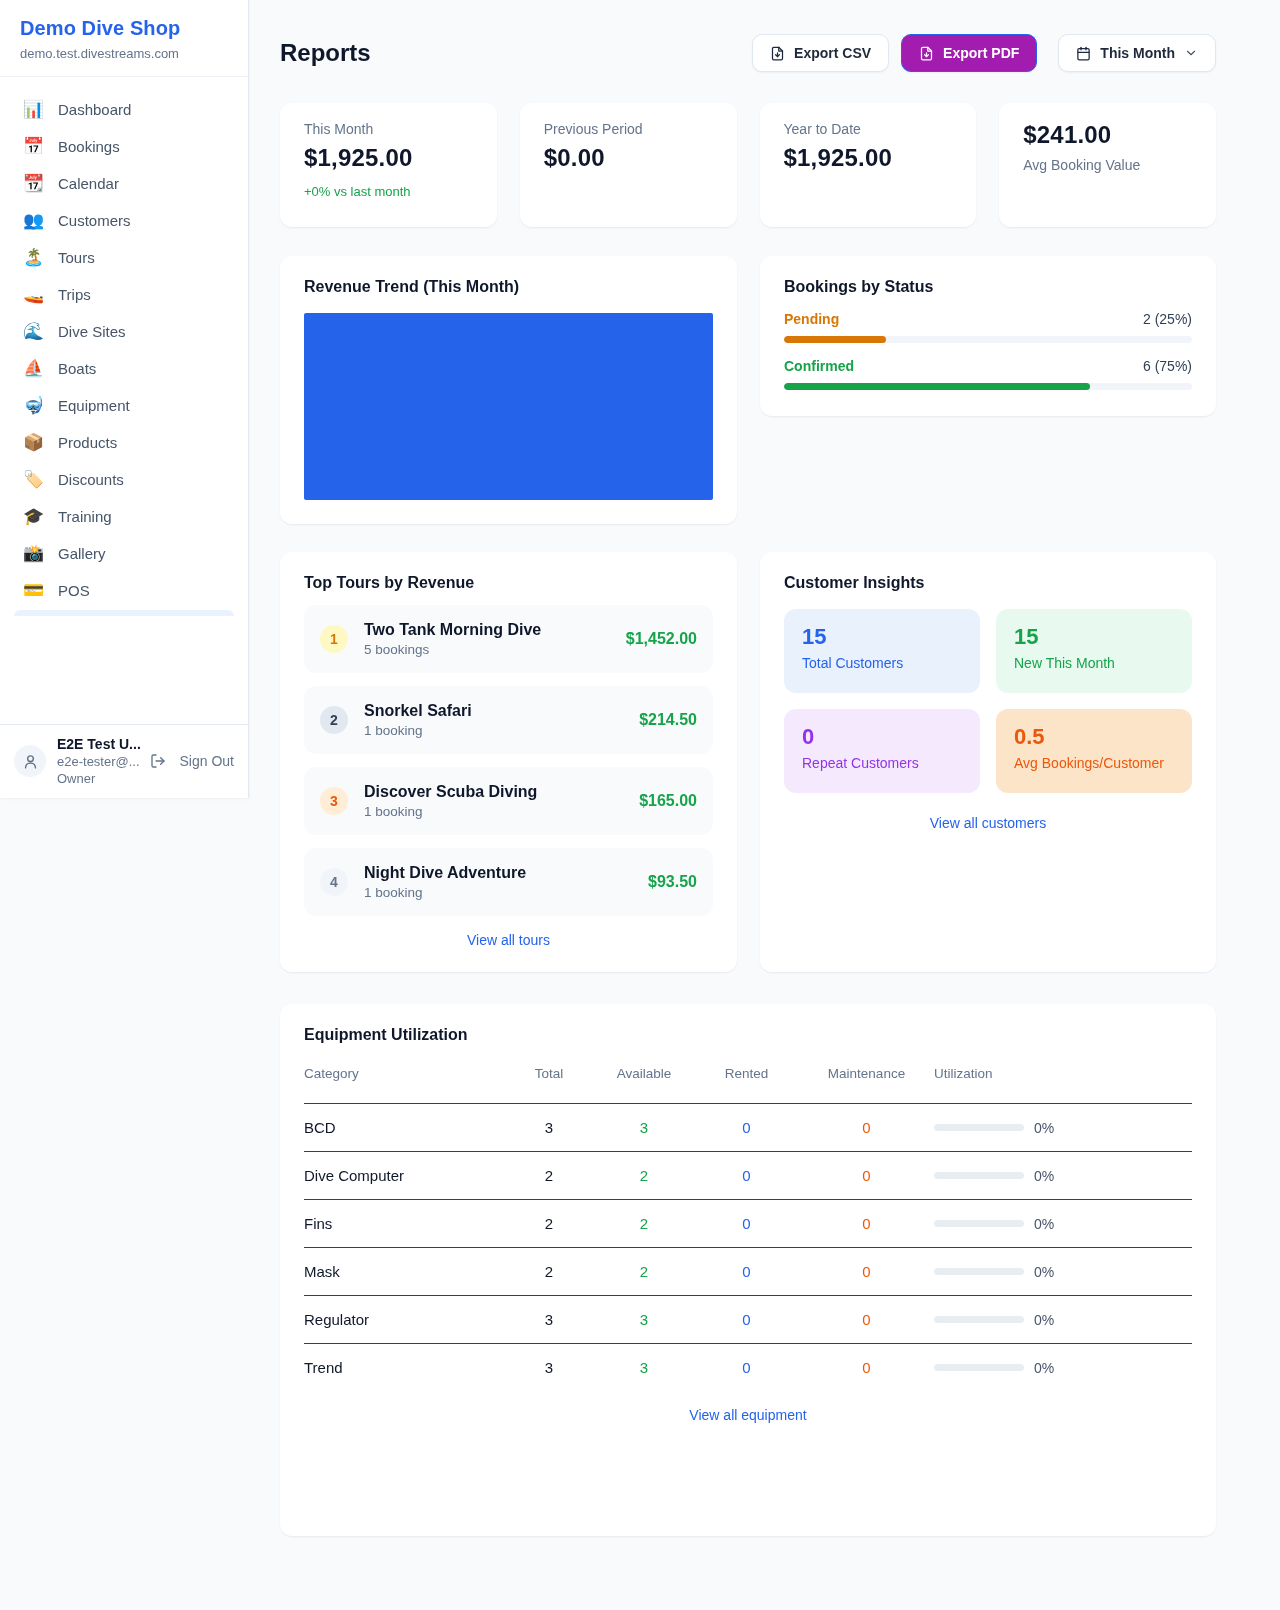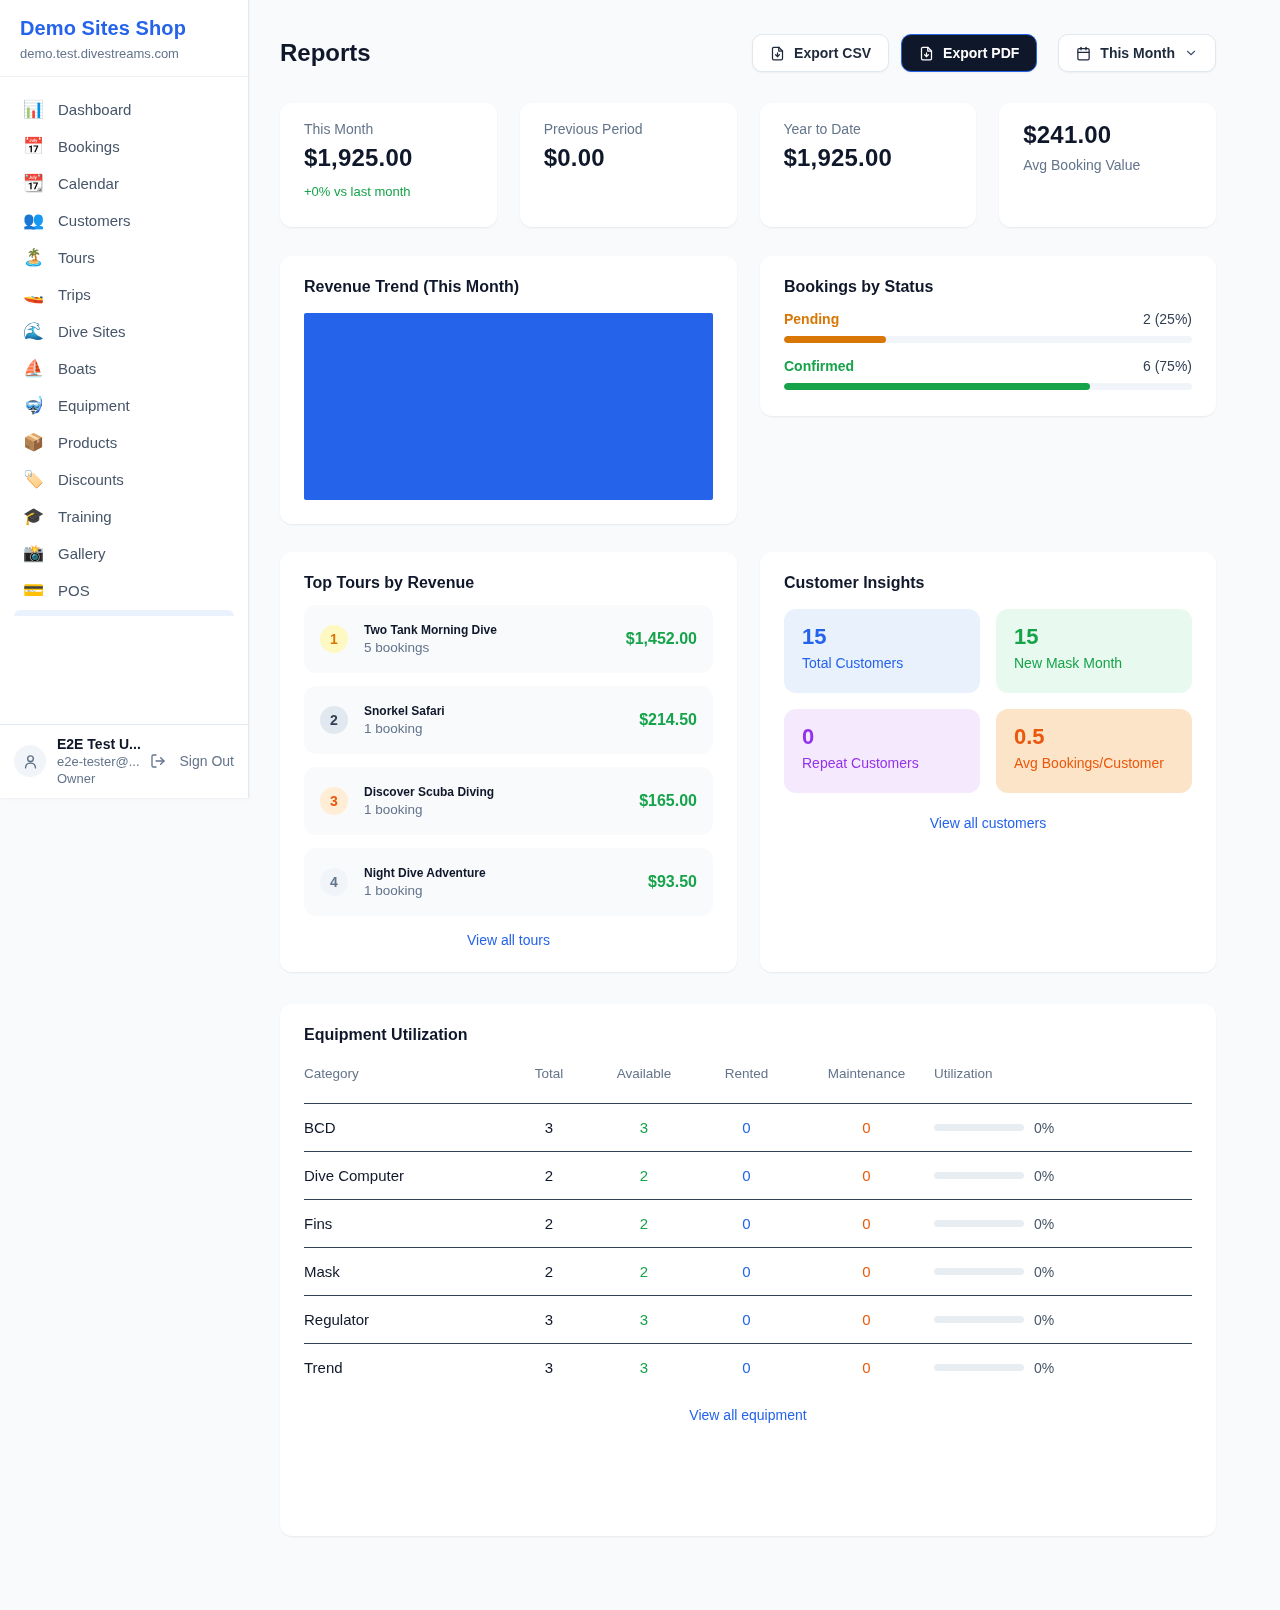--- a/index.html
+++ b/index.html
@@ -30,21 +30,21 @@
              font-size:14px; cursor:pointer; white-space:nowrap; }
 
   
   .main { position:absolute; left:280px; top:34px; width:936px; }
   .page-header { display:flex; align-items:center; margin-bottom:31px; }
   .page-title { font-size:24px; font-weight:800; color:#0f172a; }
   .header-actions { margin-left:auto; display:flex; align-items:center; gap:12px; }
   .btn { display:flex; align-items:center; gap:9px; height:38px; padding:0 17px; border-radius:10px;
          font-size:14px; font-weight:600; cursor:pointer; border:1px solid #e2e8f0; background:#fff;
          color:#1e293b; font-family:"Liberation Sans",sans-serif; box-shadow:0 1px 2px rgba(15,23,42,.05); }
-  .btn-primary { background:#0f172a; border-color:#2563eb; color:#fff; }
+  .btn-primary { background:#a21caf; border-color:#2563eb; color:#fff; }
   .btn.period { margin-left:9px; }
   .btn svg { flex:0 0 auto; }
 
   .card { background:#fff; border-radius:12px; box-shadow:0 1px 2px rgba(15,23,42,.07); }
   .card-title { font-size:16px; font-weight:700; color:#0f172a; }
 
   
   .stats-row { display:grid; grid-template-columns:repeat(4,1fr); gap:23px; margin-bottom:29px; }
   .stat-card { padding:18px 24px; height:124px; }
   .stat-label { font-size:14px; color:#64748b; }
@@ -67,21 +67,21 @@
   .status-label { font-size:14px; font-weight:700; }
   .status-count { font-size:14px; color:#334155; }
   .track { margin-top:9px; height:7px; background:#f1f5f9; border-radius:5px; overflow:hidden; }
   .fill { height:100%; border-radius:5px; }
 
   .tours-card { padding:22px 24px 20px; min-height:420px; }
   .tour-row { display:flex; align-items:center; gap:16px; background:#f8fafc; border-radius:12px;
               padding:11px 16px; margin-top:13px; min-height:68px; }
   .rank-badge { width:28px; height:28px; border-radius:50%; display:flex; align-items:center;
                 justify-content:center; font-size:14px; font-weight:600; flex:0 0 28px; }
-  .tour-name { font-size:12px; font-weight:600; color:#0f172a; }
+  .tour-name { font-size:16px; font-weight:600; color:#0f172a; }
   .tour-sub { font-size:13.5px; color:#64748b; margin-top:3px; }
   .tour-price { margin-left:auto; font-size:16px; font-weight:700; color:#16a34a; white-space:nowrap; }
   .view-link { display:block; margin:16px auto 0; text-align:center; font-size:14px; color:#2563eb;
                cursor:pointer; background:none; border:none; font-family:"Liberation Sans",sans-serif; }
 
   .insights-card { padding:22px 24px; min-height:420px; }
   .tiles { display:grid; grid-template-columns:1fr 1fr; gap:16px; margin-top:17px; }
   .tile { border-radius:12px; padding:15px 18px; height:84px; }
   .tile-value { font-size:22px; font-weight:800; }
   .tile-label { font-size:14px; margin-top:5px; }
@@ -111,21 +111,21 @@
   .util-fill { height:100%; background:#2563eb; border-radius:5px; }
   .util-pct { font-size:14px; color:#475569; }
 </style>
 </head>
 <body>
 
 <div class="app">
 
   <aside class="sidebar">
     <div class="brand">
-      <div class="brand-name">Demo Sites Shop</div>
+      <div class="brand-name">Demo Dive Shop</div>
       <div class="brand-domain">demo.test.divestreams.com</div>
     </div>
     <nav class="nav">
       <div class="nav-item">
         <span class="nav-icon">📊</span>
         <span>Dashboard</span>
       </div>
       <div class="nav-item">
         <span class="nav-icon">📅</span>
         <span>Bookings</span>
@@ -331,21 +331,21 @@
 
       <div class="card insights-card">
         <h2 class="card-title">Customer Insights</h2>
         <div class="tiles">
           <div class="tile" style="background-color: rgb(233, 241, 253);">
             <div class="tile-value" style="color: rgb(37, 99, 235);">15</div>
             <div class="tile-label" style="color: rgb(37, 99, 235);">Total Customers</div>
           </div>
           <div class="tile" style="background-color: rgb(232, 249, 240);">
             <div class="tile-value" style="color: rgb(22, 163, 74);">15</div>
-            <div class="tile-label" style="color: rgb(22, 163, 74);">New Mask Month</div>
+            <div class="tile-label" style="color: rgb(22, 163, 74);">New This Month</div>
           </div>
           <div class="tile" style="background-color: rgb(245, 233, 253);">
             <div class="tile-value" style="color: rgb(147, 51, 234);">0</div>
             <div class="tile-label" style="color: rgb(147, 51, 234);">Repeat Customers</div>
           </div>
           <div class="tile" style="background-color: rgb(251, 228, 200);">
             <div class="tile-value" style="color: rgb(234, 88, 12);">0.5</div>
             <div class="tile-label" style="color: rgb(234, 88, 12);">Avg Bookings/Customer</div>
           </div>
         </div>

